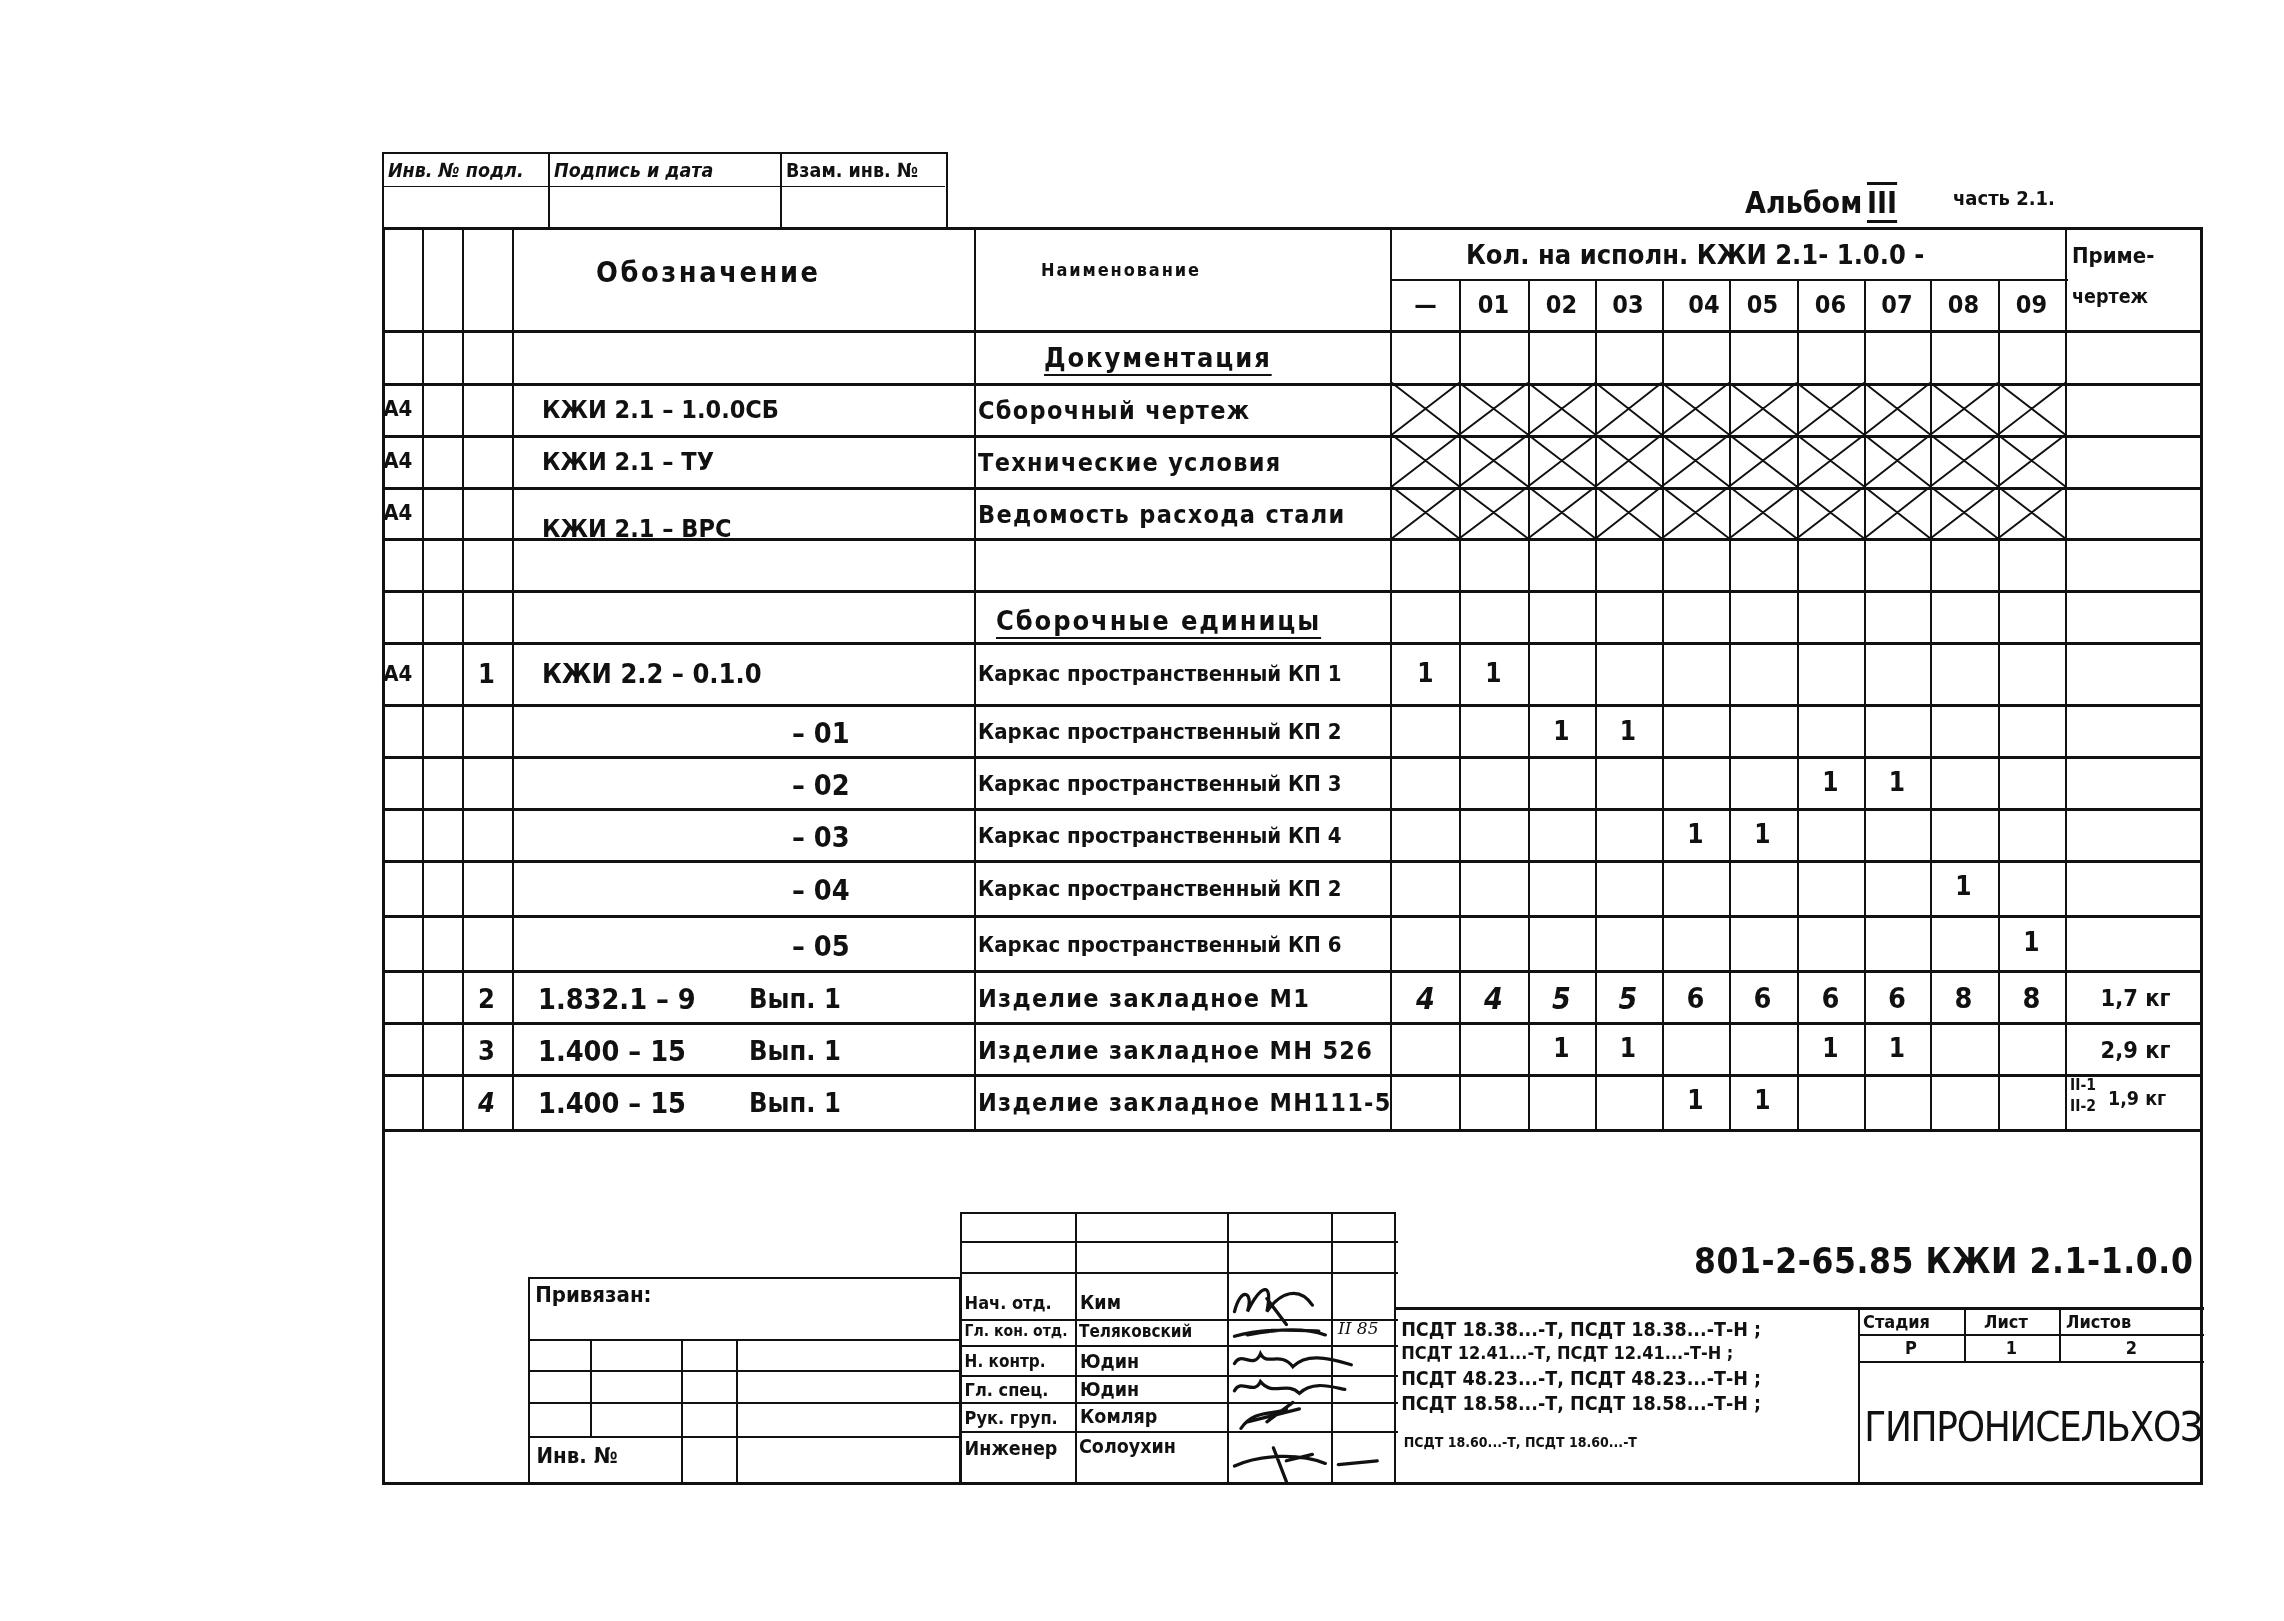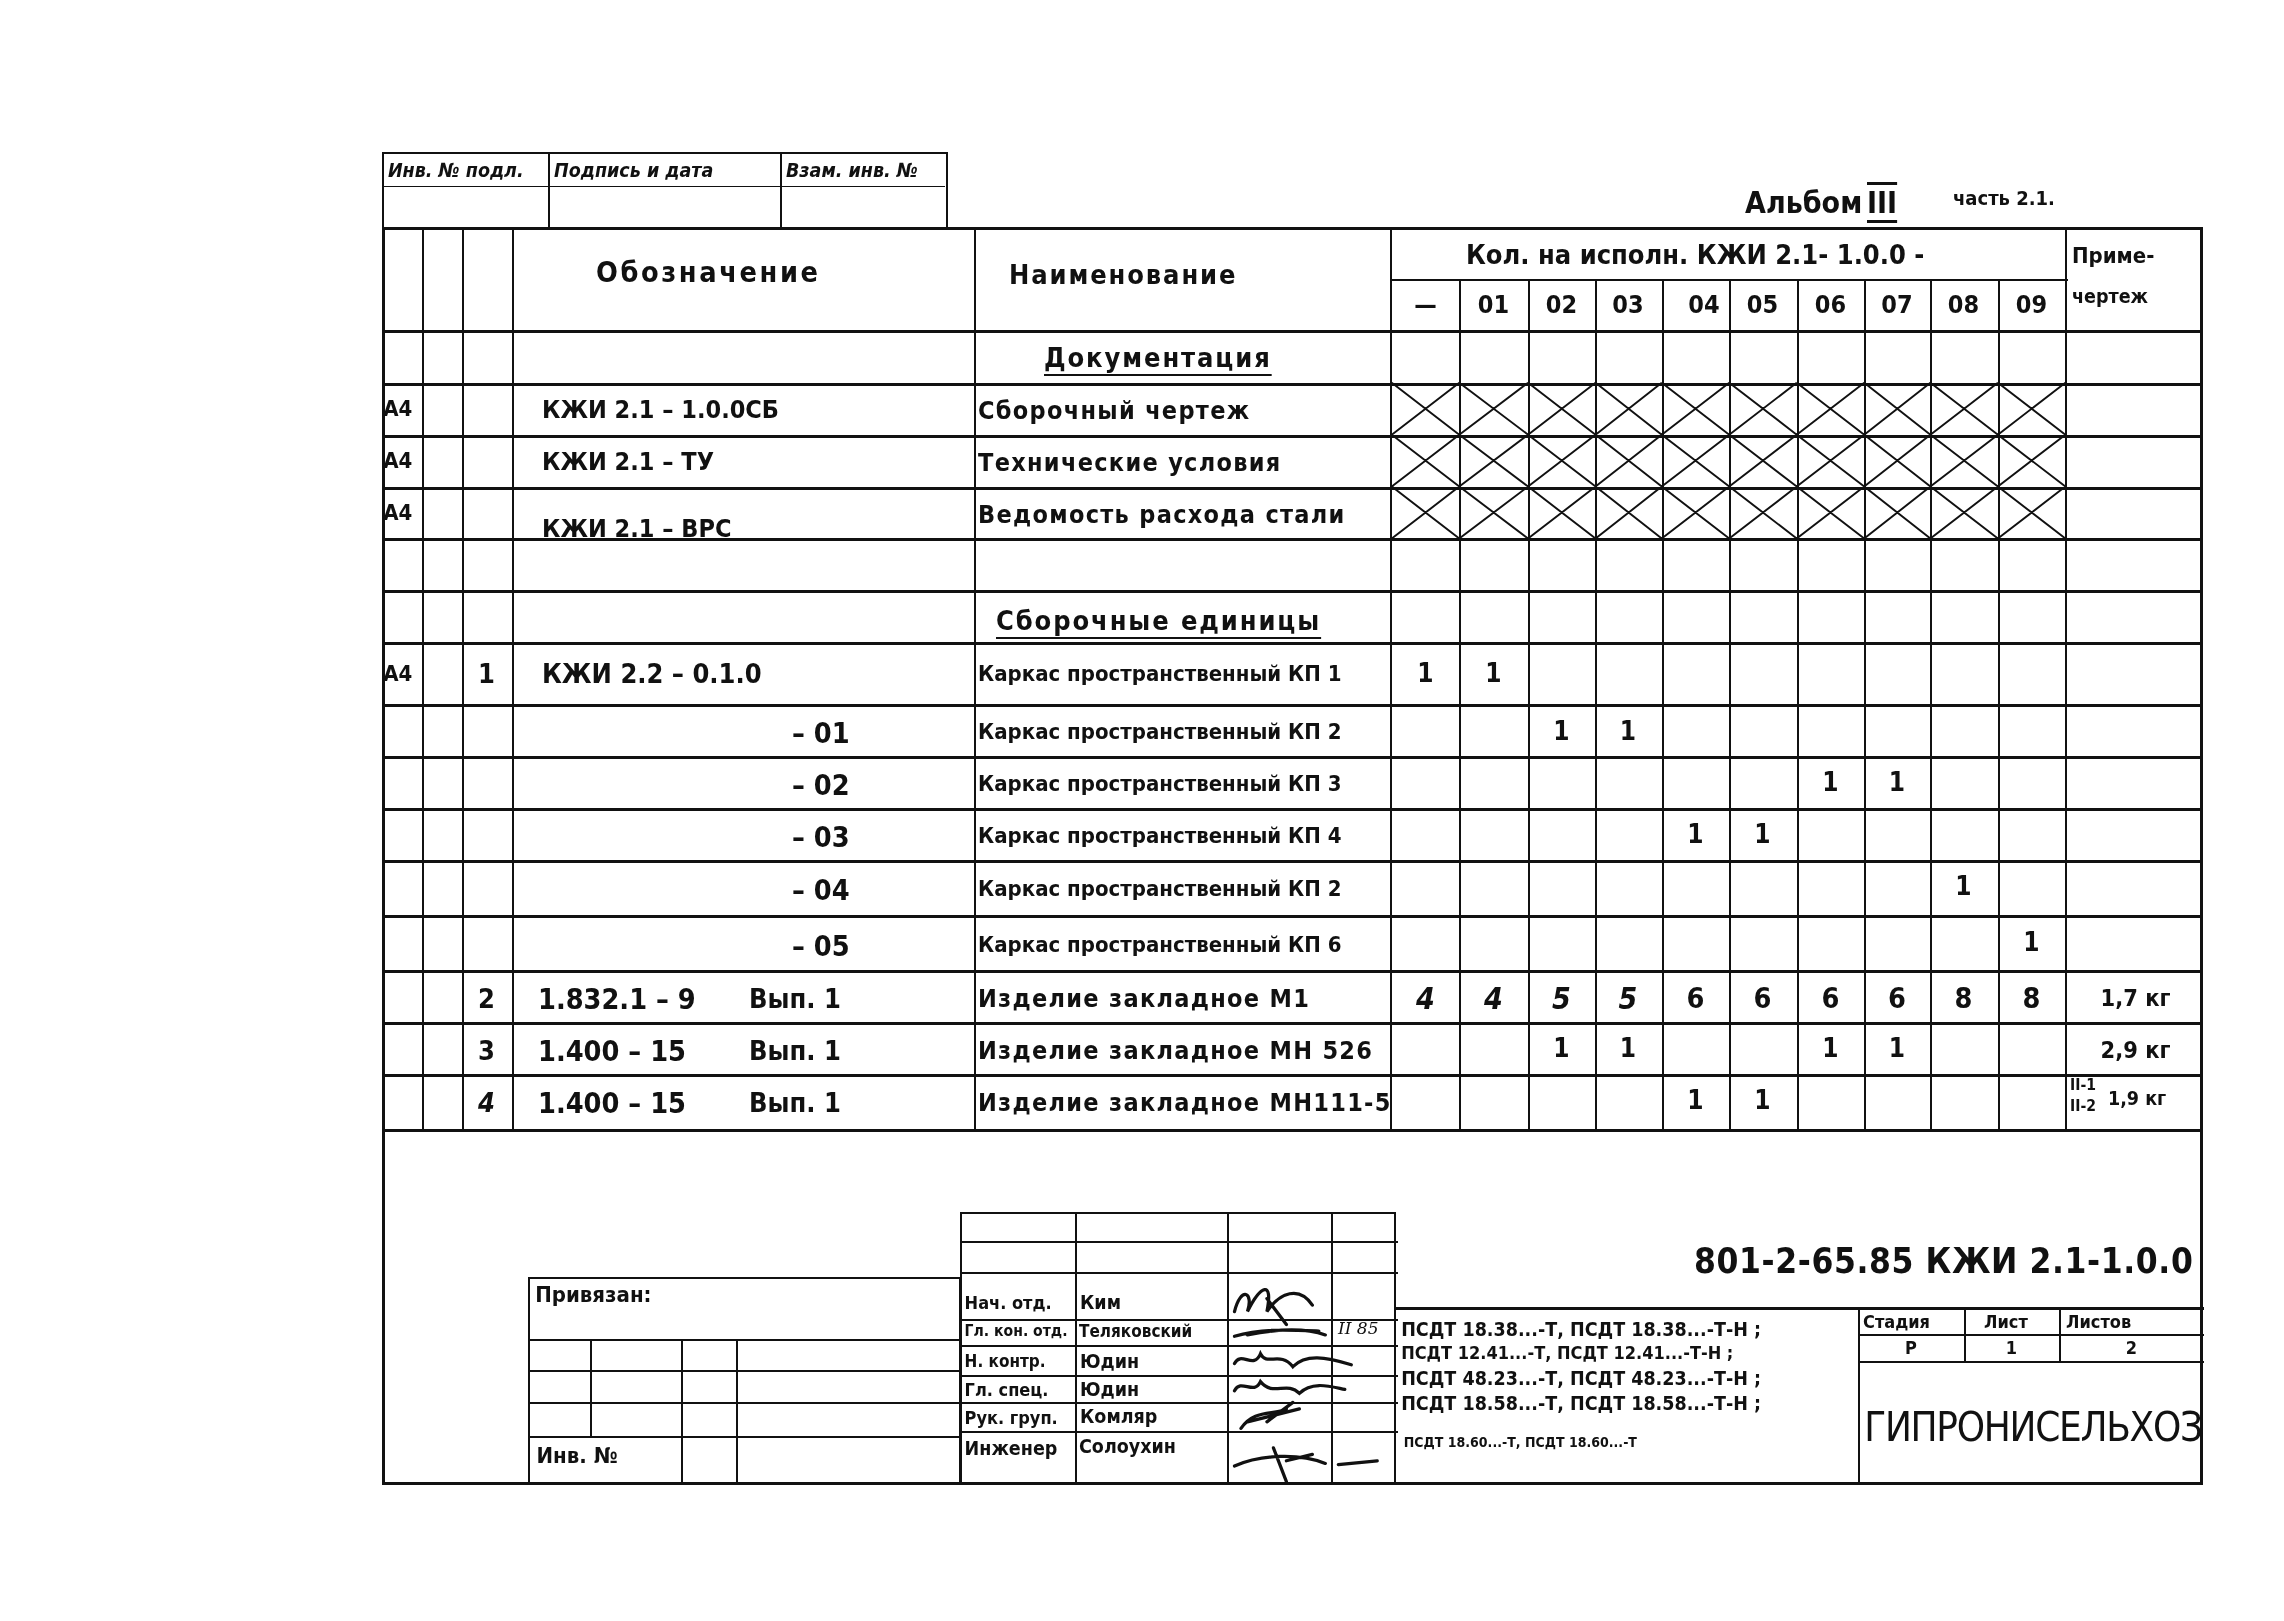--- a/index.html
+++ b/index.html
@@ -16,21 +16,21 @@
 </style>
 </head>
 <body>
 
 <div class="abs" style="left:382px;top:152px;width:566px;height:78px;border:2.6px solid #111;">
   <div class="vl" style="left:164px;top:0;height:73px;"></div>
   <div class="vl" style="left:396px;top:0;height:73px;"></div>
   <div class="hl" style="left:0;top:32px;width:561px;border-top-width:1.9px;"></div>
   <div class="t" style="left:3.9px;top:6.5px;font-size:19.5px;font-style:italic;">Инв. № подл.</div>
   <div class="t" style="left:170px;top:6.5px;font-size:19.5px;font-style:italic;">Подпись и дата</div>
-  <div class="t" style="left:402px;top:6.5px;font-size:19.5px;font-style:italic;">Взам. инв. №</div>
+  <div class="t" style="left:402px;top:6.5px;font-size:19.5px;">Взам. инв. №</div>
 </div>
 
 <div class="t" style="left:1745px;top:188px;font-size:30px;">Альбом</div>
 <div class="t u" style="left:1867px;top:188px;font-size:30px;text-decoration:underline overline;">III</div>
 <div class="t" style="left:1953px;top:188px;font-size:20px;">часть 2.1.</div>
 
 <div class="abs" style="left:382px;top:227px;width:1821px;height:1258px;border:3.2px solid #111;"></div>
 
 <div class="abs" style="left:382px;top:227px;width:1821px;height:915px;">
 
@@ -99,21 +99,21 @@
       M1972 400 L2076 480 M2076 400 L1972 480
       M2076 400 L2180 480 M2180 400 L2076 480
       M2180 400 L2284 480 M2284 400 L2180 480
       M2284 400 L2386 480 M2386 400 L2284 480
       M2386 400 L2490 480 M2490 400 L2386 480
       M2490 400 L2594 480 M2594 400 L2490 480"></path>
     </g>
   </svg>
 
   <div class="t" style="left:214px;top:31px;font-size:28.6px;letter-spacing:2.6px;">Обозначение</div>
-  <div class="t" style="left:627px;top:34px;font-size:27px;letter-spacing:1.9px;">Наименование</div>
+  <div class="t" style="left:659px;top:34px;font-size:18px;letter-spacing:1.9px;">Наименование</div>
   <div class="t" style="left:1084px;top:14.3px;font-size:27px;">Кол. на исполн. КЖИ 2.1- 1.0.0 -</div>
   <div class="t" style="left:1690px;top:18px;font-size:22px;">Приме-</div>
   <div class="t" style="left:1690px;top:60px;font-size:19.5px;">чертеж</div>
 
   <div class="t c" style="left:1010px;top:65px;width:67px;font-size:25px;">—</div>
   <div class="t c" style="left:1077px;top:65px;width:69px;font-size:25px;">01</div>
   <div class="t c" style="left:1146px;top:65px;width:67px;font-size:25px;">02</div>
   <div class="t c" style="left:1213px;top:65px;width:66px;font-size:25px;">03</div>
   <div class="t c" style="left:1280px;top:65px;width:84px;font-size:25px;">04</div>
   <div class="t c" style="left:1347px;top:65px;width:67px;font-size:25px;">05</div>

